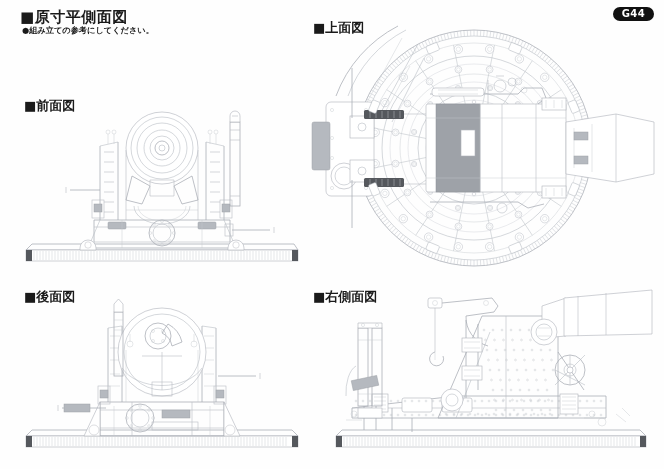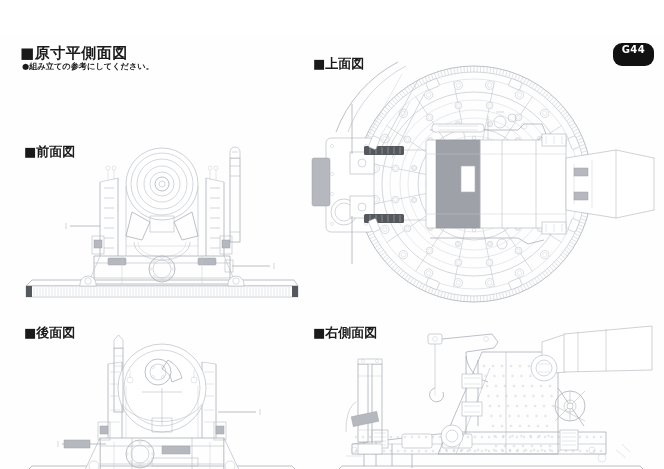--- a/index.html
+++ b/index.html
@@ -5,49 +5,49 @@
 <style>
   html,body{margin:0;padding:0;}
   body{
     width:664px;height:469px;
     background:#ffffff;
     font-family:"DejaVu Sans","Liberation Sans",sans-serif;
     overflow:hidden;position:relative;
     color:#1a1a1a;
     -webkit-font-smoothing:antialiased;
   }
-  #sheet{position:absolute;inset:0;background:#fefefe;margin-top:36px;}
+  #sheet{position:absolute;inset:0;background:#fefefe;}
 
   
   .page-title{
     position:absolute;left:20px;top:10px;
     font-size:15px;font-weight:bold;letter-spacing:.5px;
     line-height:1;white-space:nowrap;
   }
   .note-block{
     position:absolute;left:22px;top:25px;
     font-size:8.2px;font-weight:bold;line-height:1.42;white-space:nowrap;
   }
   .note-line2{padding-left:7px;}
 
   .page-badge{
     position:absolute;right:10px;top:7px;
     background:#111;color:#fff;
     border-radius:9px;
-    padding:2px 9px 11px;
+    padding:2px 9px 2px;
     font-size:10px;font-weight:bold;letter-spacing:.4px;
     line-height:1;
   }
 
   
   .view-label{
     position:absolute;
     font-size:13px;font-weight:bold;white-space:nowrap;line-height:1;
   }
-  .lbl-front{left:24px;top:109px;}
+  .lbl-front{left:24px;top:99px;}
   .lbl-top{left:313px;top:21px;}
   .lbl-rear{left:24px;top:290px;text-align:right;}
   .lbl-right{left:313px;top:290px;text-align:center;}
 
   
   .pane{position:absolute;}
   .pane svg{display:block;overflow:visible;}
   .p-front{left:22px;top:100px;width:280px;height:172px;}
   .p-top{left:306px;top:18px;width:352px;height:262px;}
   .p-rear{left:22px;top:290px;width:280px;height:172px;}

